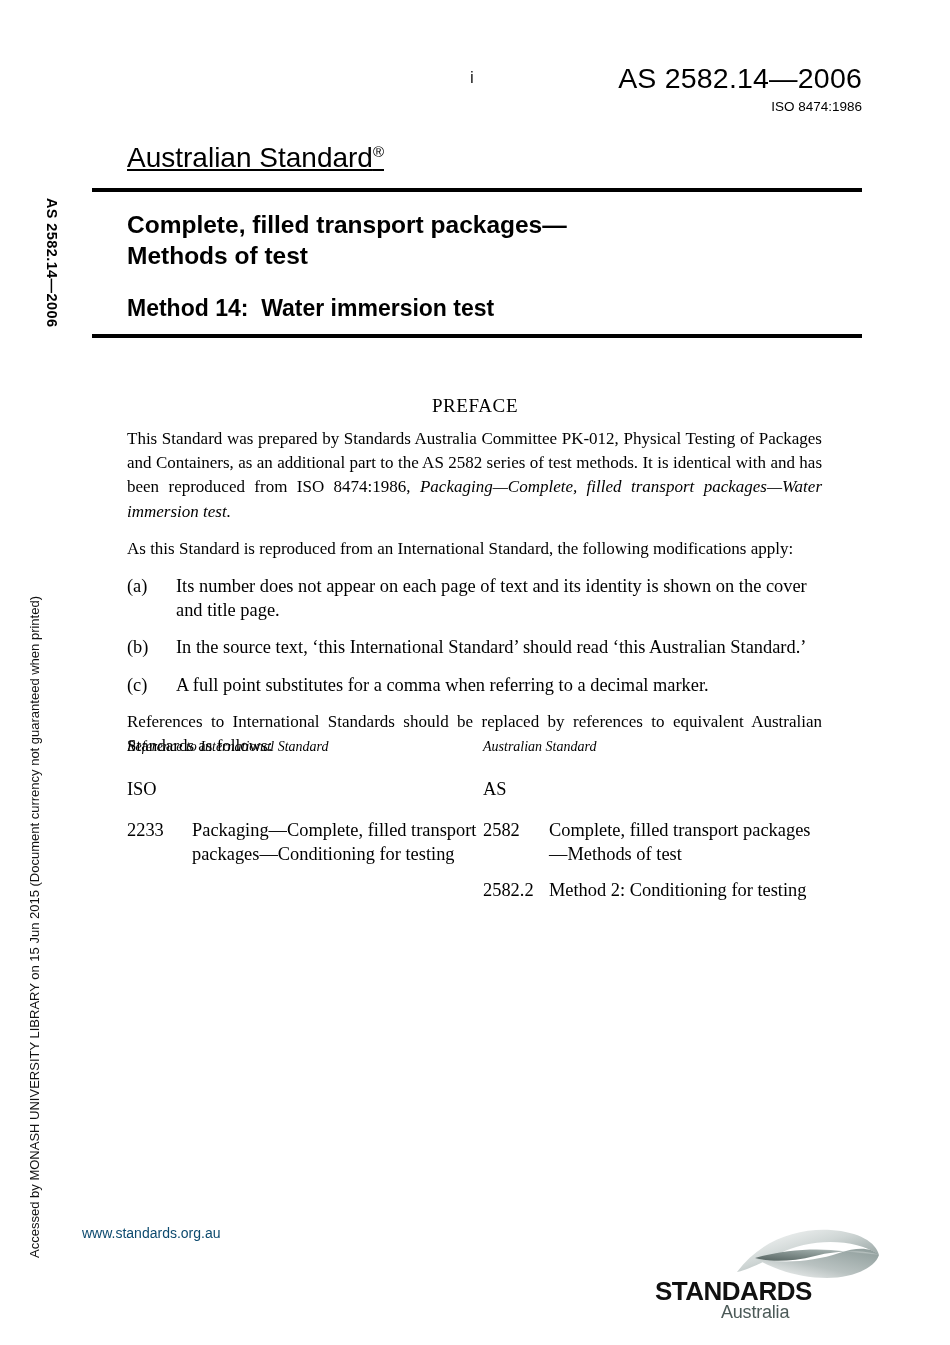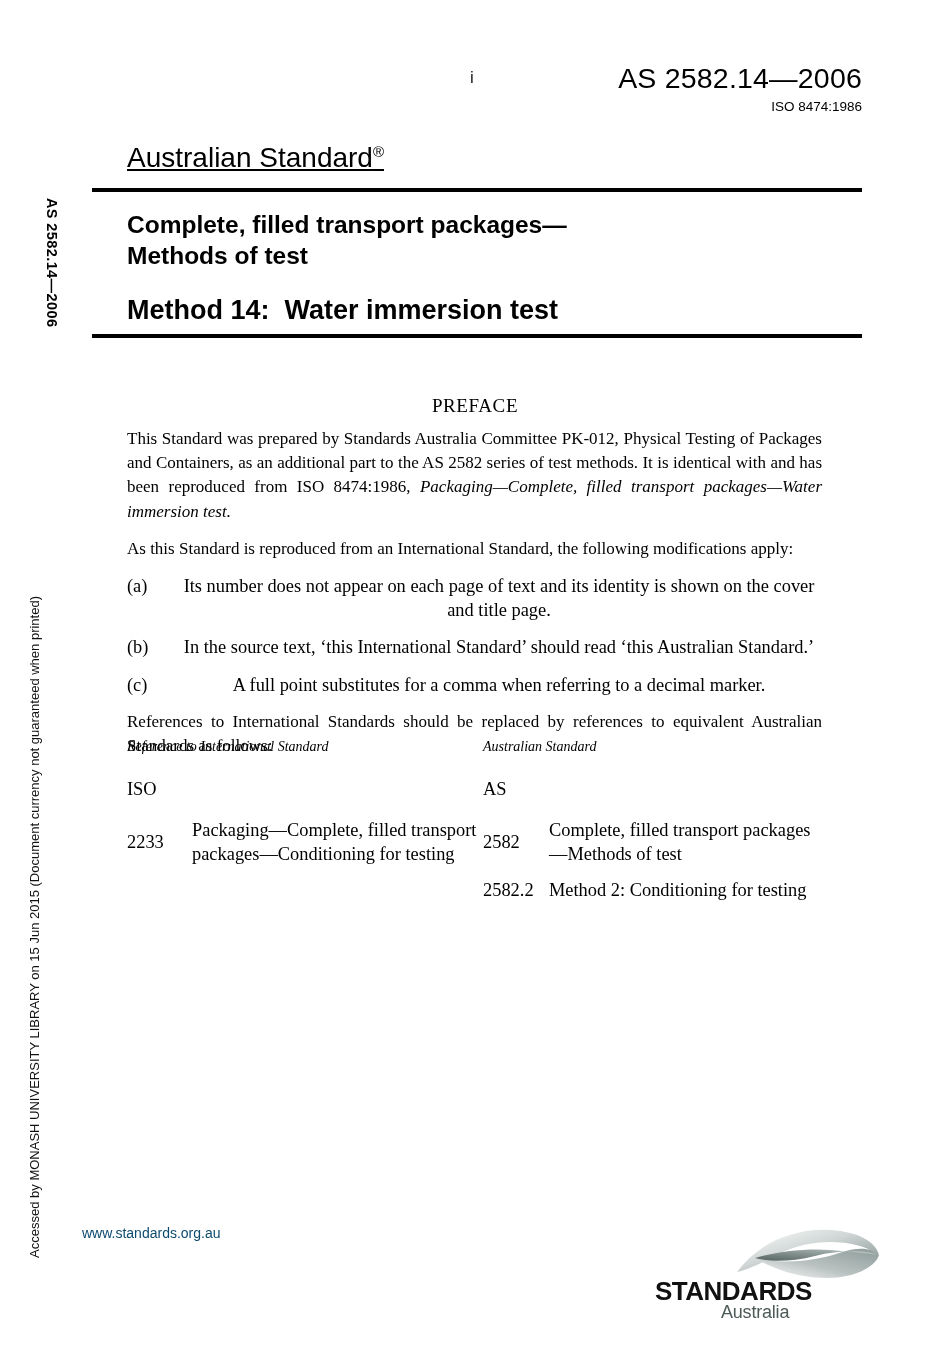--- a/index.html
+++ b/index.html
@@ -110,21 +110,21 @@
     font-weight: 700;
     line-height: 31px;
     color: #000;
     white-space: pre-line;
   }
   #method-title {
     position: absolute;
     left: 127px;
     top: 295px;
     font-family: "Liberation Sans", sans-serif;
-    font-size: 27px;
+    font-size: 23px;
     font-weight: 700;
     color: #000;
     white-space: pre;
   }
 
   
   #preface-heading {
     position: absolute;
     left: 0;
     top: 395px;
@@ -157,21 +157,21 @@
   .listrow .marker {
     width: 49px;
     flex: 0 0 49px;
     font-size: 18.4px;
     line-height: 24.2px;
   }
   .listrow .content {
     flex: 1;
     font-size: 18.4px;
     line-height: 24.2px;
-    text-align: center;
+    text-align: left;
   }
 
   
   #ref-table {
     position: absolute;
     left: 127px;
     top: 735px;
     width: 700px;
   }
   .ref-head-row, .ref-sub-row {
@@ -184,21 +184,21 @@
   .ref-head {
     font-size: 14px;
     font-style: italic;
     line-height: 24px;
   }
   .ref-sub {
     font-size: 18.4px;
     line-height: 24px;
   }
   .ref-body-row { display: flex; }
-  .entry { display: flex; margin-bottom: 12px; align-items: center; }
+  .entry { display: flex; margin-bottom: 12px; }
   .entry .num {
     width: 65px;
     flex: 0 0 65px;
     font-size: 18.4px;
     line-height: 24.2px;
   }
   .entry .desc {
     flex: 1;
     font-size: 18.4px;
     line-height: 24.2px;

